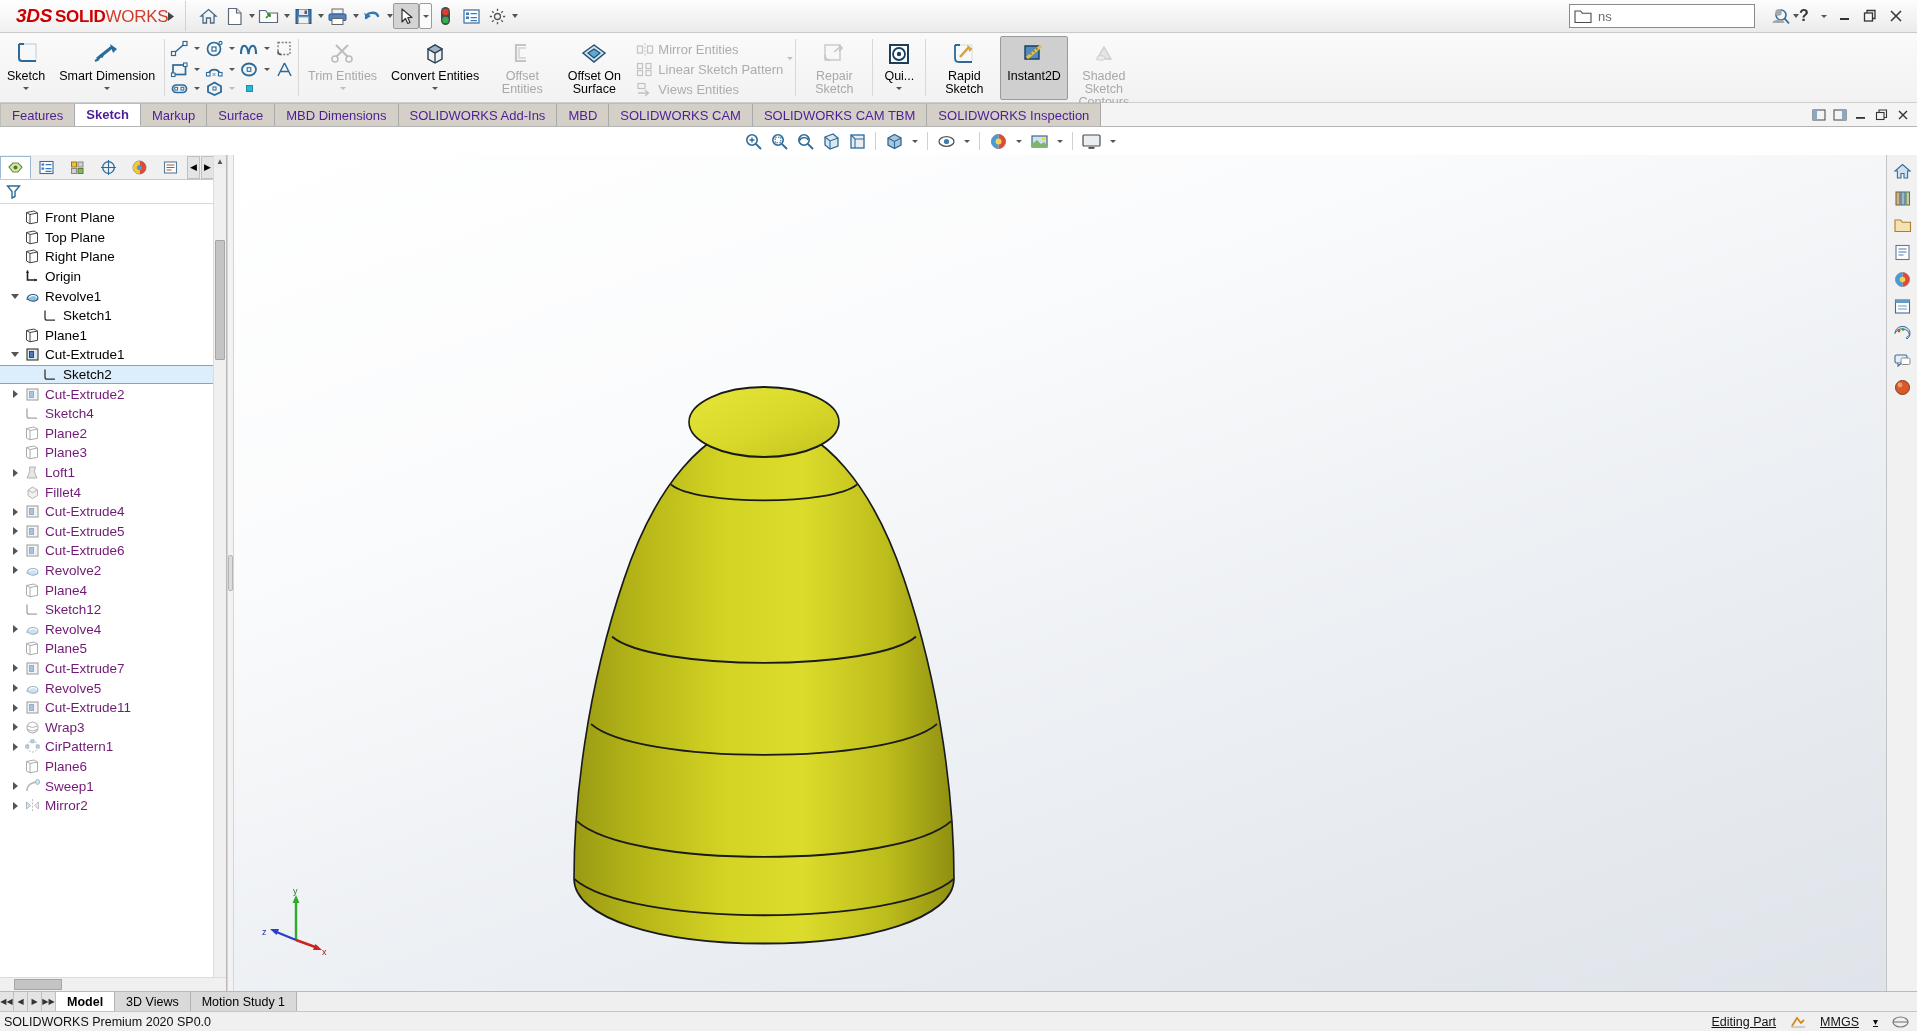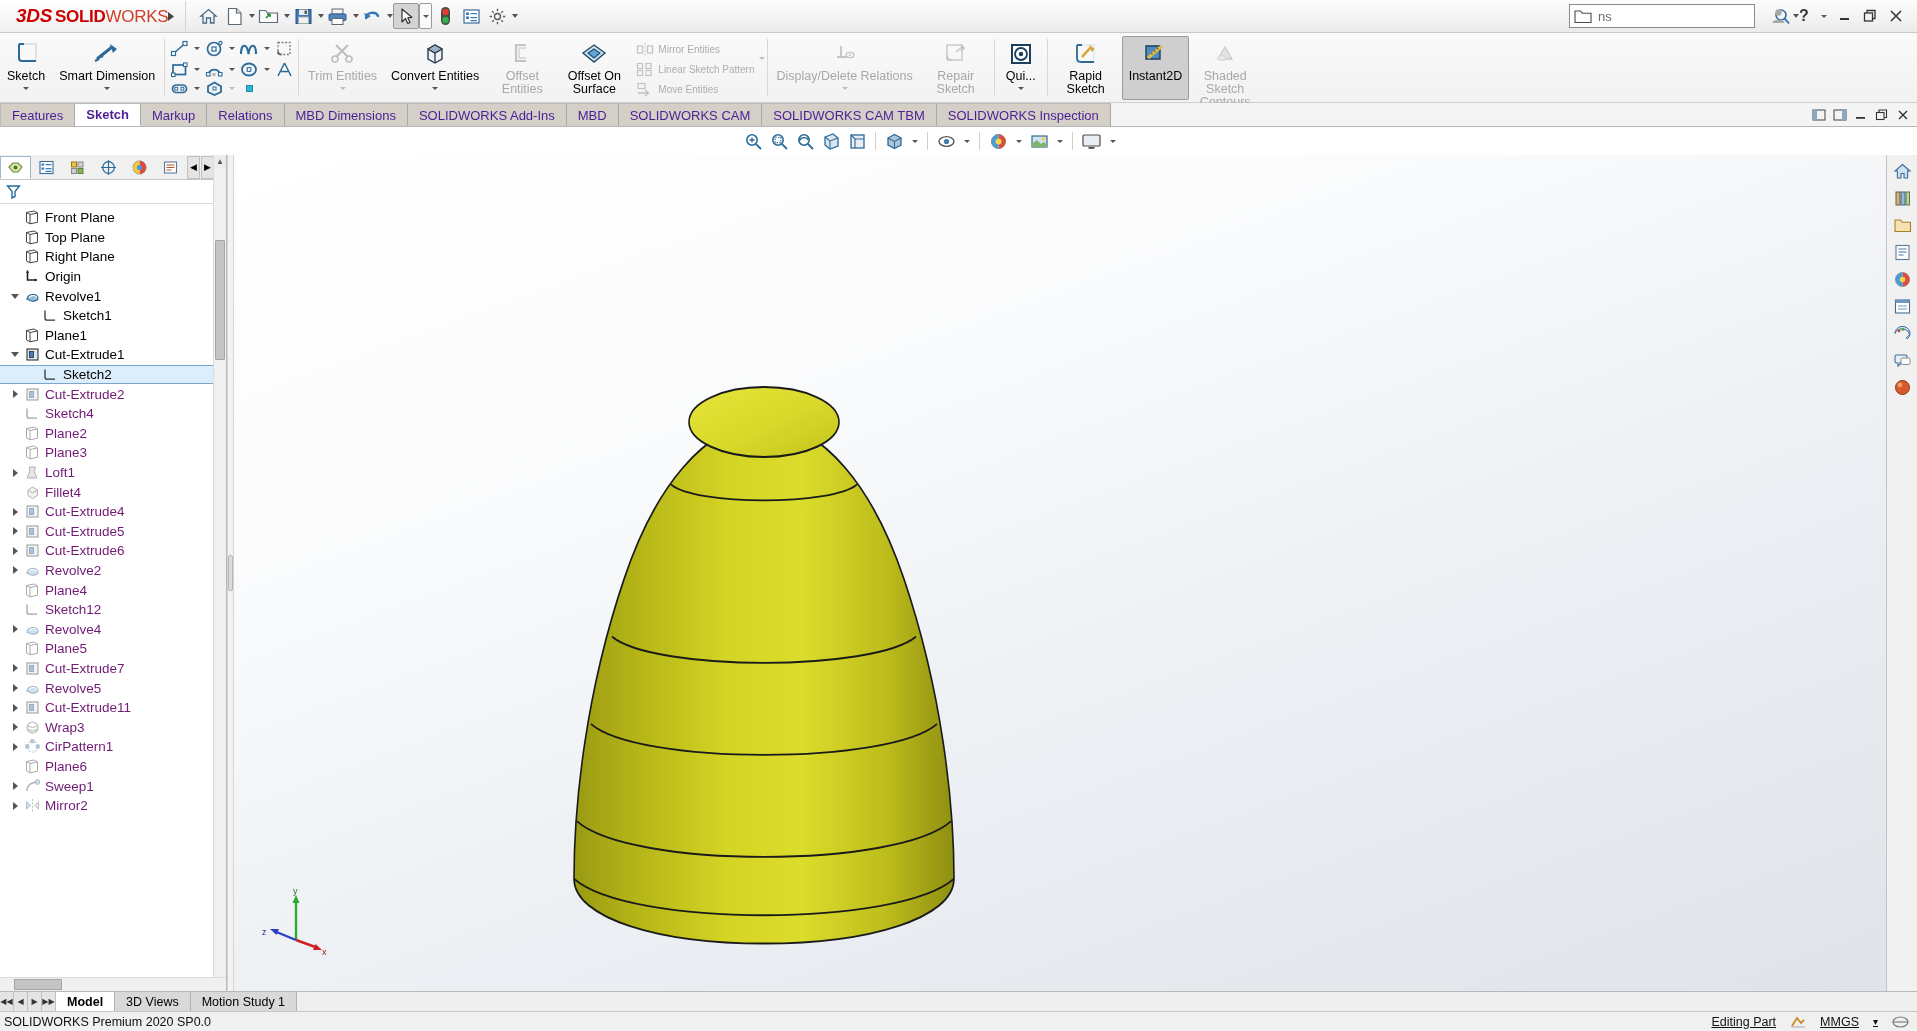--- a/index.html
+++ b/index.html
@@ -78,21 +78,21 @@
   .srow { display:flex; align-items:center; height: 21px; }
   .sbtn { width: 24px; height:20px; display:flex; align-items:center; justify-content:center; cursor:pointer;
           border:1px solid transparent; border-radius:2px;}
   .sdd { width:11px; height:20px; display:flex; align-items:center; justify-content:center; cursor:pointer; }
 
   .textcol { display:flex; flex-direction:column; justify-content:flex-start; padding-top: 6px; }
   .trow { display:flex; align-items:center; height: 21px; padding: 0 3px; cursor:pointer;
           border:1px solid transparent; border-radius:2px;}
   .trow.disabled { color:#adadad; cursor:default; }
   .trow .ti { width: 22px; display:flex; align-items:center; justify-content:center; }
-  .trow .tl { font-size:10px; margin-left: 2px; white-space:nowrap; }
+  .trow .tl { font-size:13px; margin-left: 2px; white-space:nowrap; }
 
   
   .cmdtabs { height: 24px; display:flex; align-items:stretch; background:#f4f4f4; flex:none;
              border-bottom:1px solid #b4b4b4; position: relative; }
   .ctab {
     display:flex; align-items:center; padding: 0 11px; font-size:13px; cursor:pointer;
     background:#d4d0c8; border-right:1px solid #a9a9a9; color:#4c1d95;
     border-top: 1px solid #bcbcbc;
   }
   .ctab:first-child { border-left: 1px solid #bcbcbc; }
@@ -518,41 +518,30 @@
         </span>
         <span class="tl">Linear Sketch Pattern</span>
       </div>
       <div class="trow disabled">
         <span class="ti">
           <svg width="18" height="15" viewBox="0 0 18 15" opacity=".4">
               <path d="M2 11 h10 M9 8 l3.5 3 l-3.5 3" fill="none" stroke="#777" stroke-width="1.3"></path>
               <rect x="2" y="1.5" width="7" height="5" fill="none" stroke="#777" stroke-width="1.2"></rect>
             </svg>
         </span>
-        <span class="tl">Move Entities</span>
+        <span class="tl">Views Entities</span>
       </div>
     </div>
     <div style="display:flex;align-items:center;padding-bottom:18px;">
       <span class="caret-sm ghost"></span>
     </div>
 
     <div class="rsep"></div>
 
     <div class="rgroup">
-      <div class="bigbtn disabled">
-        <span class="icon-h">
-          <svg width="30" height="26" viewBox="0 0 30 26" opacity=".4">
-              <path d="M11 5 V16 M7 16 H17" stroke="#777" stroke-width="1.8" fill="none"></path>
-              <ellipse cx="20" cy="14" rx="4" ry="2.6" fill="none" stroke="#777" stroke-width="1.3"></ellipse>
-              <circle cx="20" cy="14" r="1.1" fill="#777"></circle>
-            </svg>
-        </span>
-        <span class="lbl">Display/Delete Relations</span>
-        <span class="caret-sm ghost" style="margin-top:4px"></span>
-      </div>
       <div class="bigbtn disabled">
         <span class="icon-h">
           <svg width="26" height="26" viewBox="0 0 26 26" opacity=".4">
               <rect x="4" y="4" width="15" height="15" fill="none" stroke="#888" stroke-width="1.5"></rect>
               <path d="M4 14 q0 5 5 5" fill="none" stroke="#777" stroke-width="1.5"></path>
               <path d="M13 11 l6 -5 M18 4 l3 3 l-3 3" fill="none" stroke="#777" stroke-width="1.6"></path>
             </svg>
         </span>
         <span class="lbl two">Repair Sketch</span>
       </div>
@@ -607,21 +596,21 @@
         </span>
         <span class="lbl two">Shaded Sketch Contours</span>
       </div>
     </div>
   </div>
 
   <div class="cmdtabs">
     <div class="ctab">Features</div>
     <div class="ctab active">Sketch</div>
     <div class="ctab">Markup</div>
-    <div class="ctab">Relations</div>
+    <div class="ctab">Surface</div>
     <div class="ctab">MBD Dimensions</div>
     <div class="ctab">SOLIDWORKS Add-Ins</div>
     <div class="ctab">MBD</div>
     <div class="ctab">SOLIDWORKS CAM</div>
     <div class="ctab">SOLIDWORKS CAM TBM</div>
     <div class="ctab">SOLIDWORKS Inspection</div>
     <div class="cmdtabs-right">
       <div class="mini-btn">
         <svg width="14" height="14" viewBox="0 0 14 14">
             <rect x="1" y="2" width="12" height="10" fill="none" stroke="#555" stroke-width="1.1"></rect>

